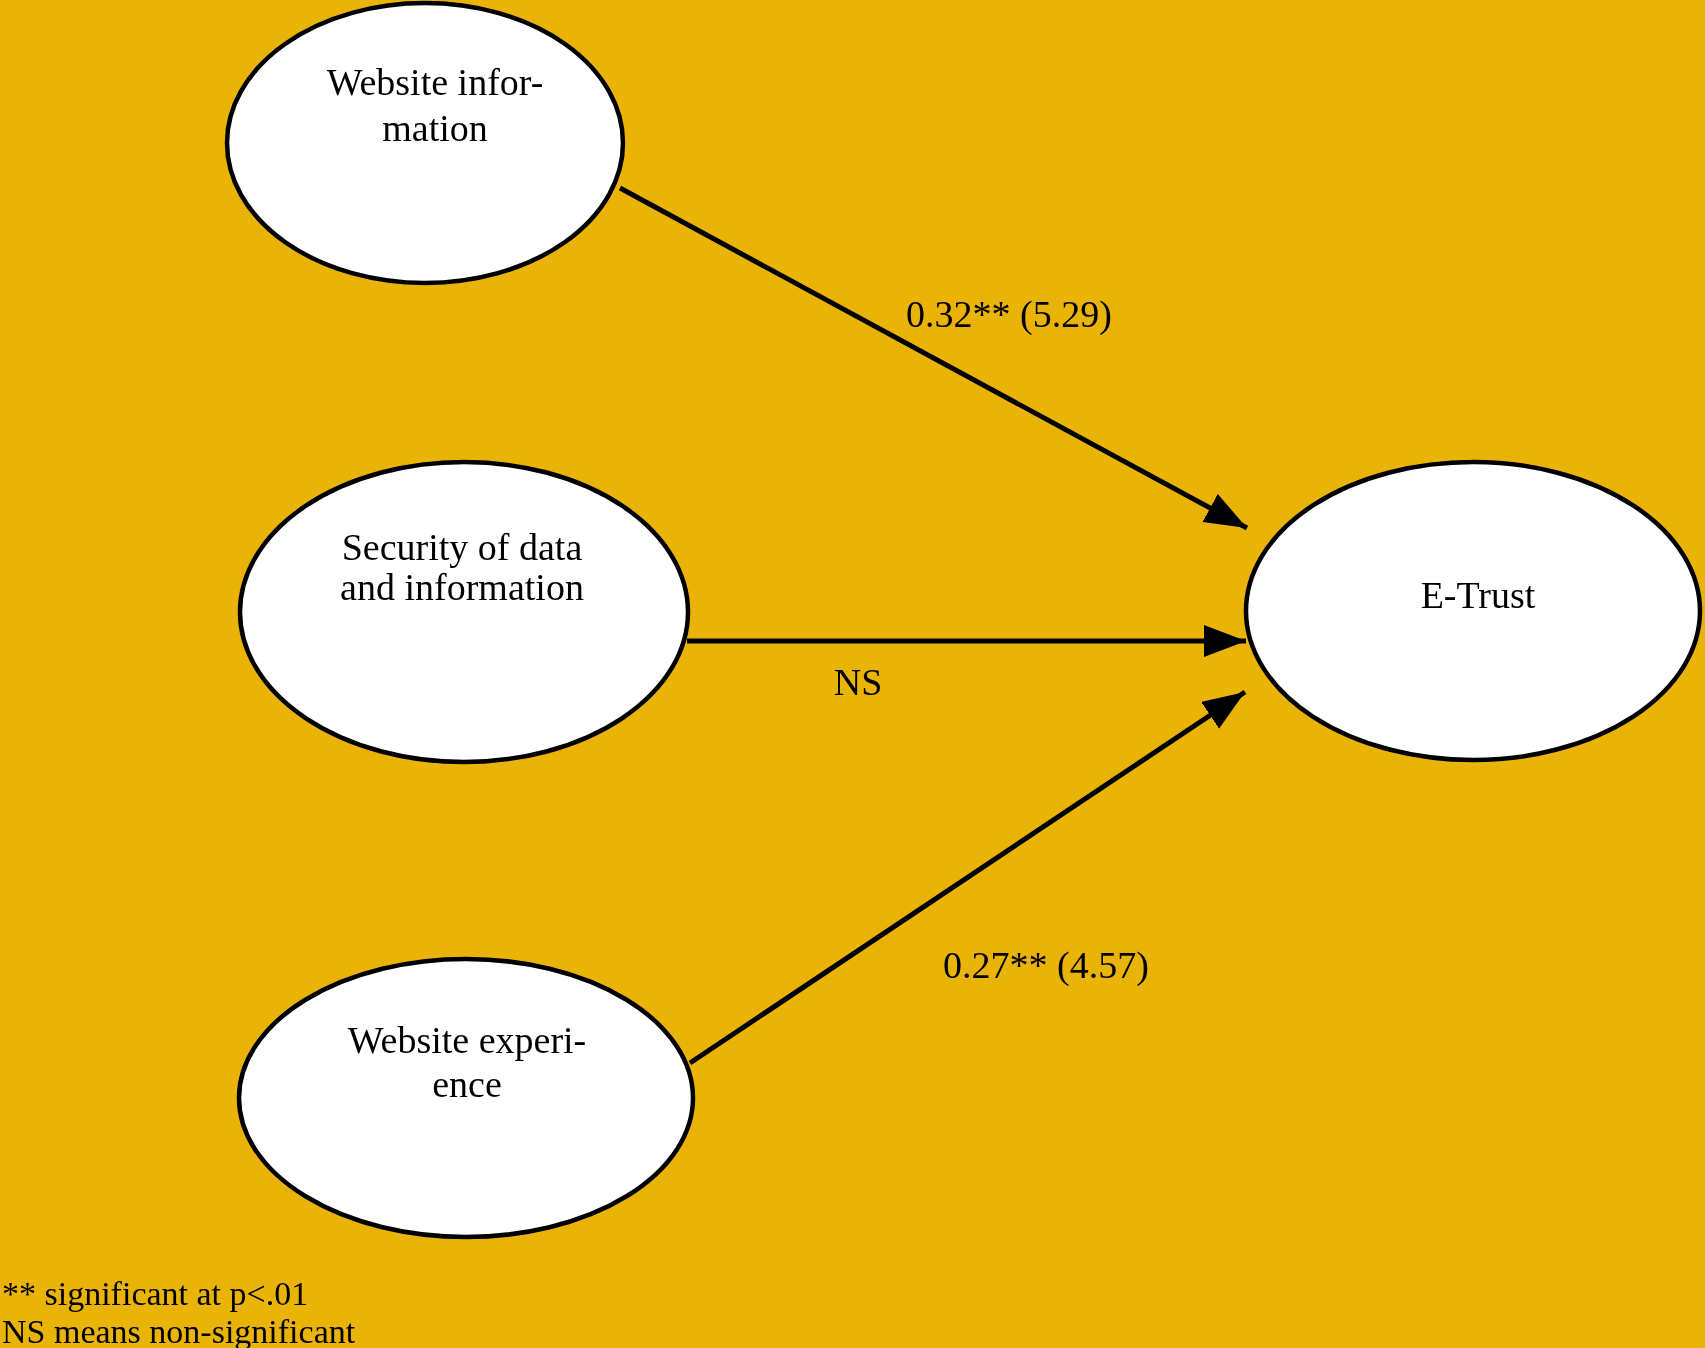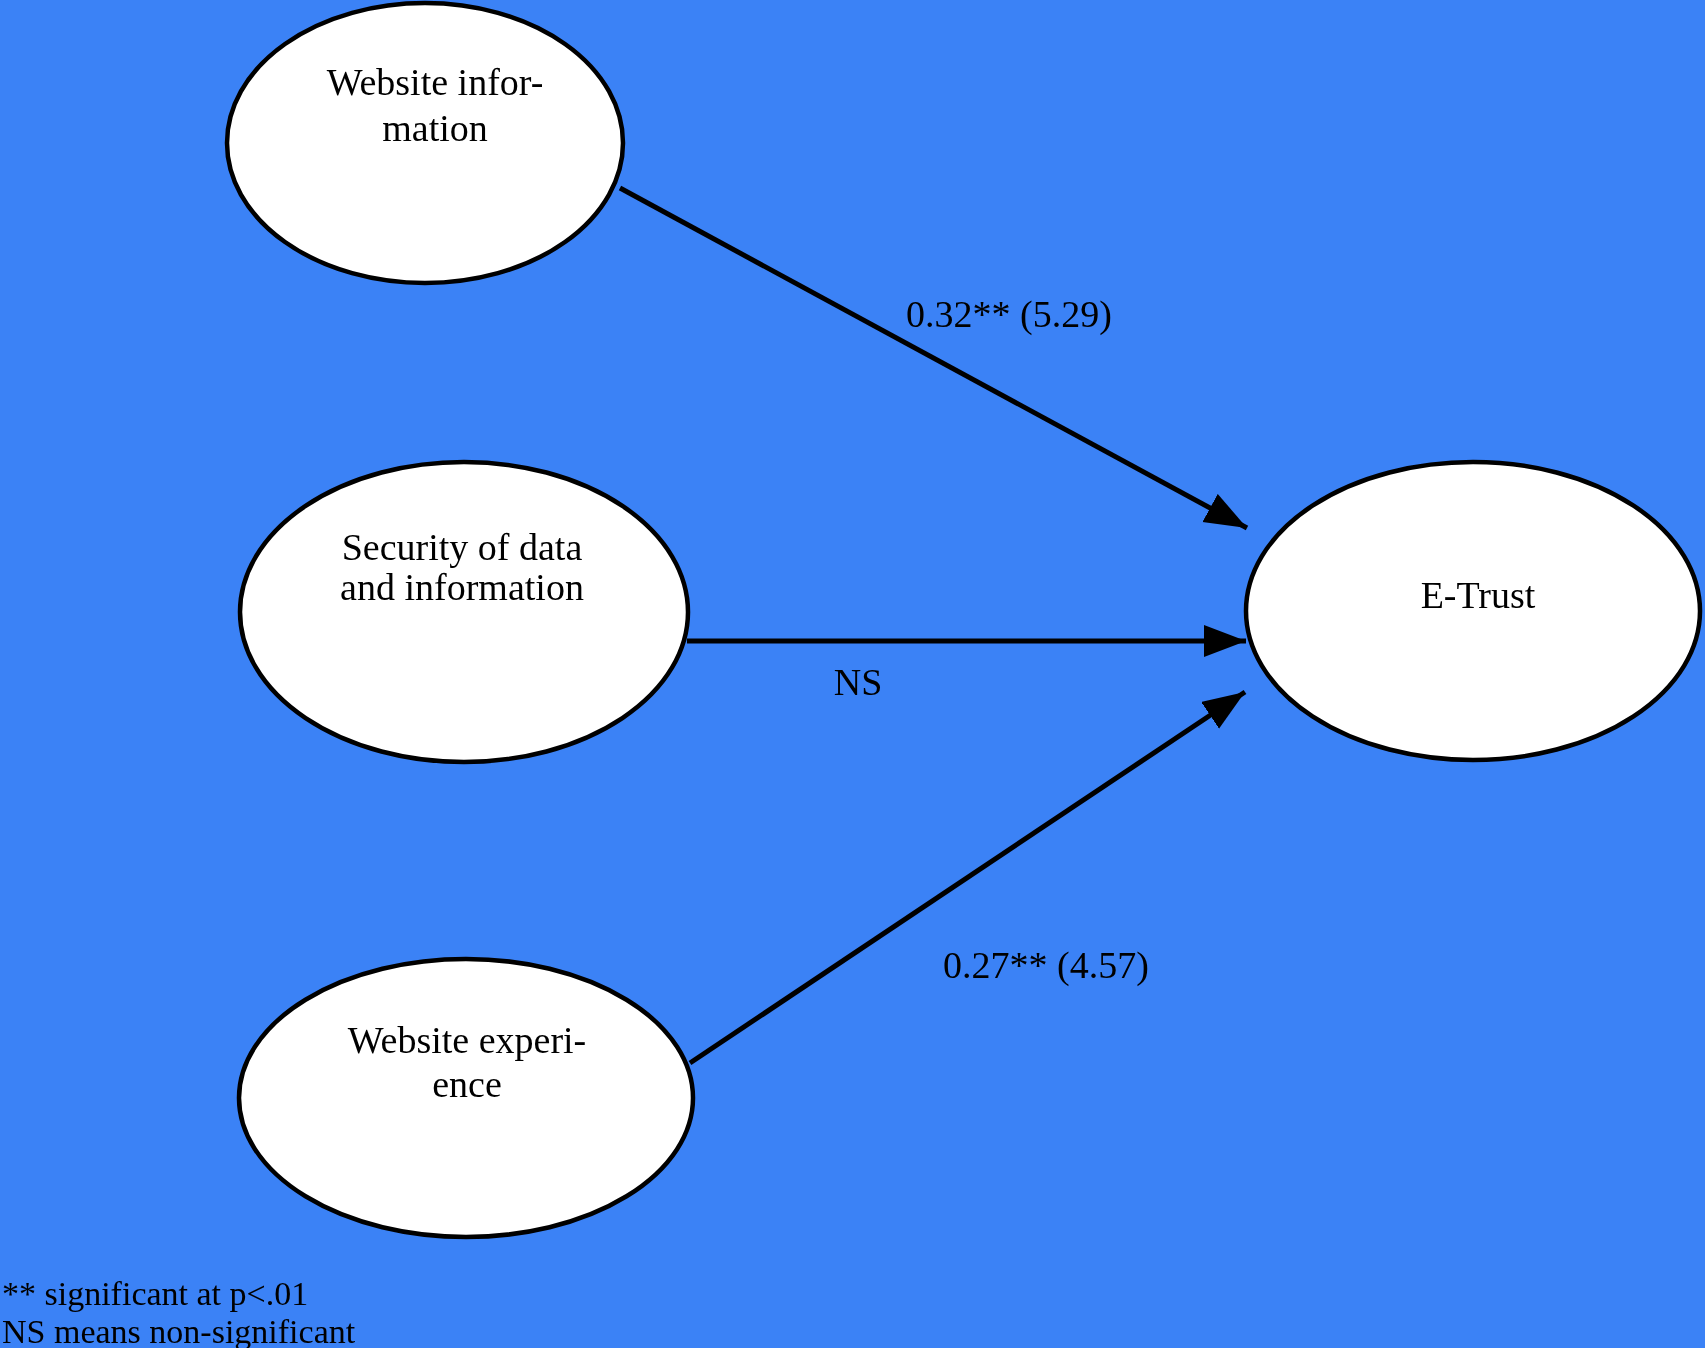--- a/index.html
+++ b/index.html
@@ -4,21 +4,21 @@
 <style>
   html, body {
     margin: 0;
     padding: 0;
     background: #ffffff;
   }
   .stage {
     position: relative;
     width: 1705px;
     height: 1348px;
-    background: #3b82f6;
+    background: #eab308;
     overflow: hidden;
   }
   svg {
     display: block;
     font-family: "Liberation Serif", "DejaVu Serif", serif;
   }
   .node-ellipse {
     fill: #ffffff;
     stroke: #000000;
     stroke-width: 4.5;

